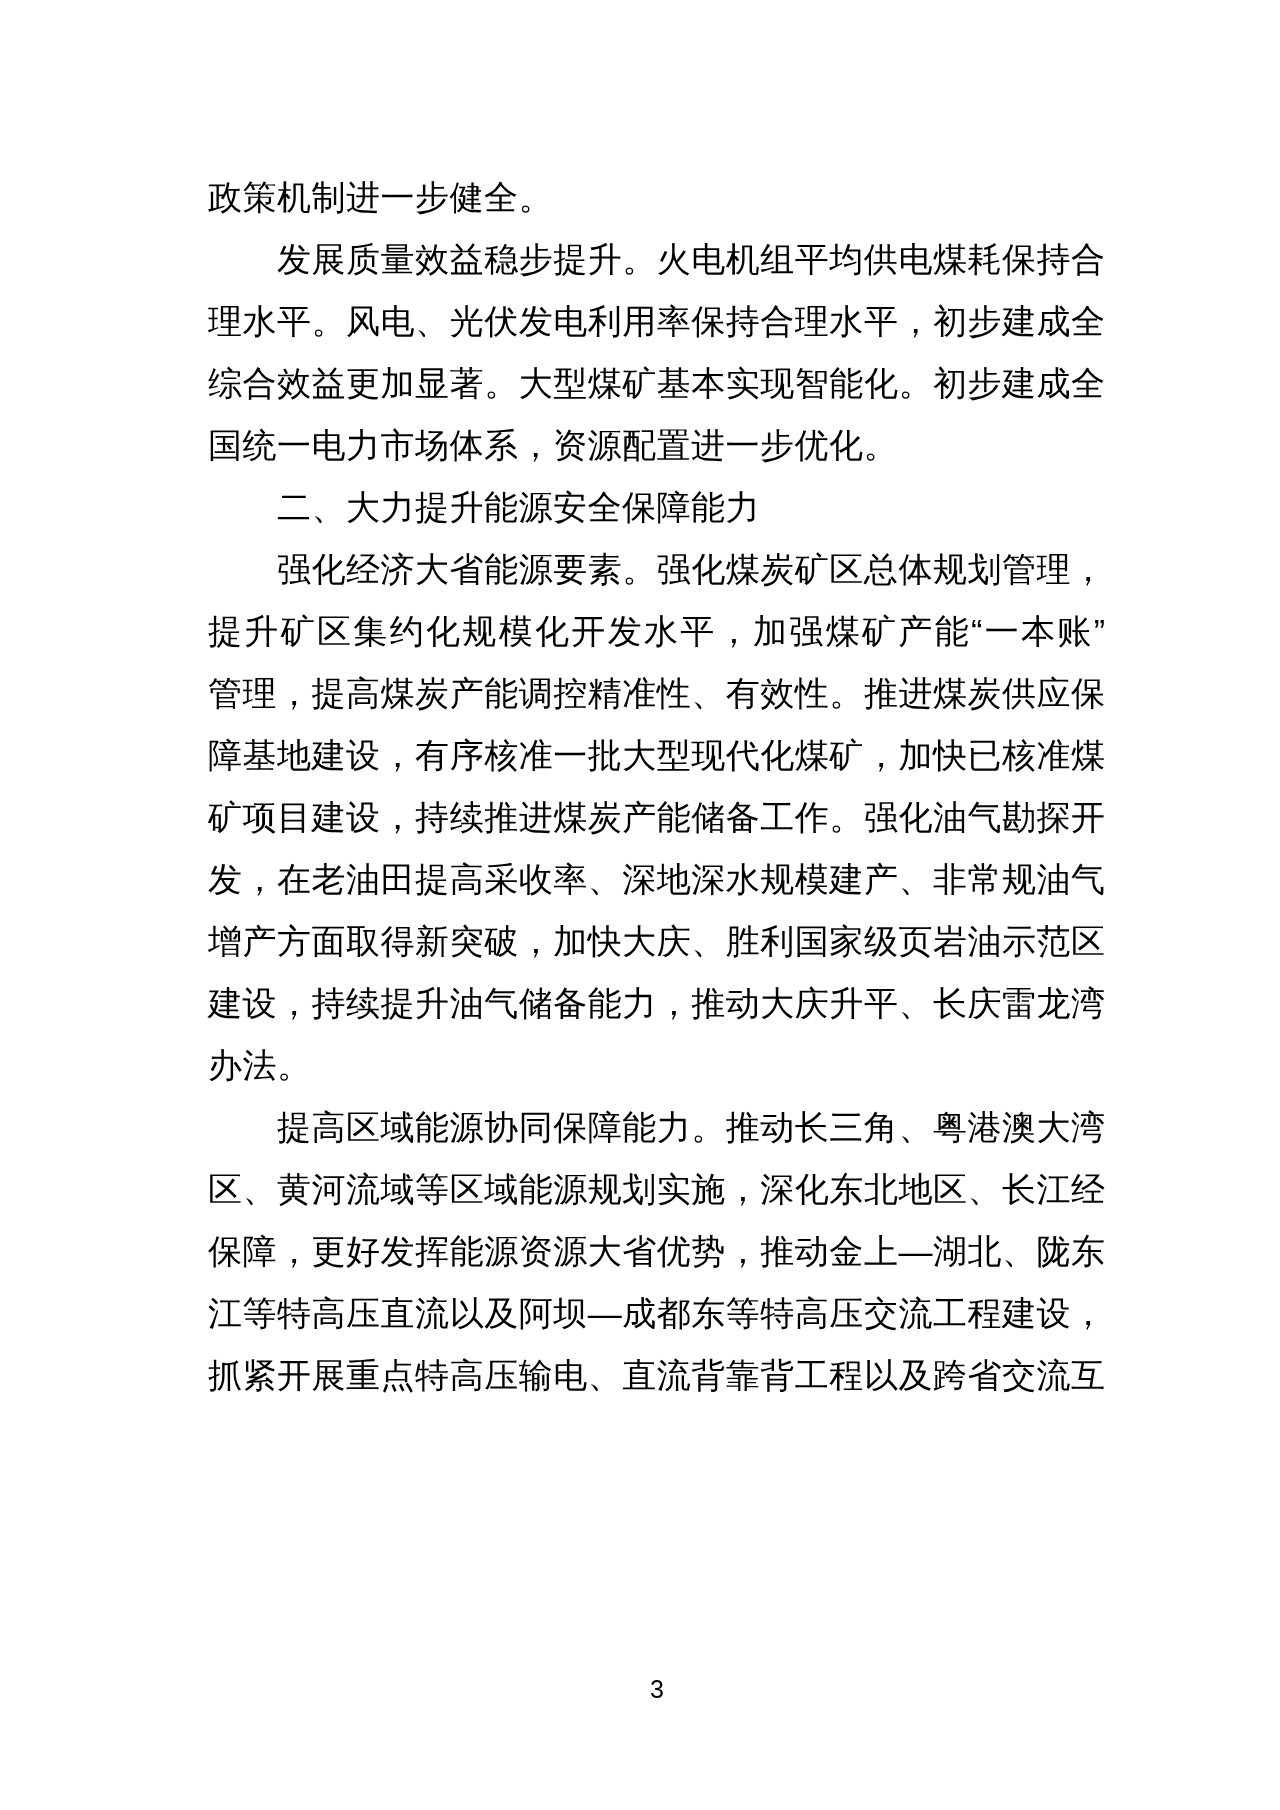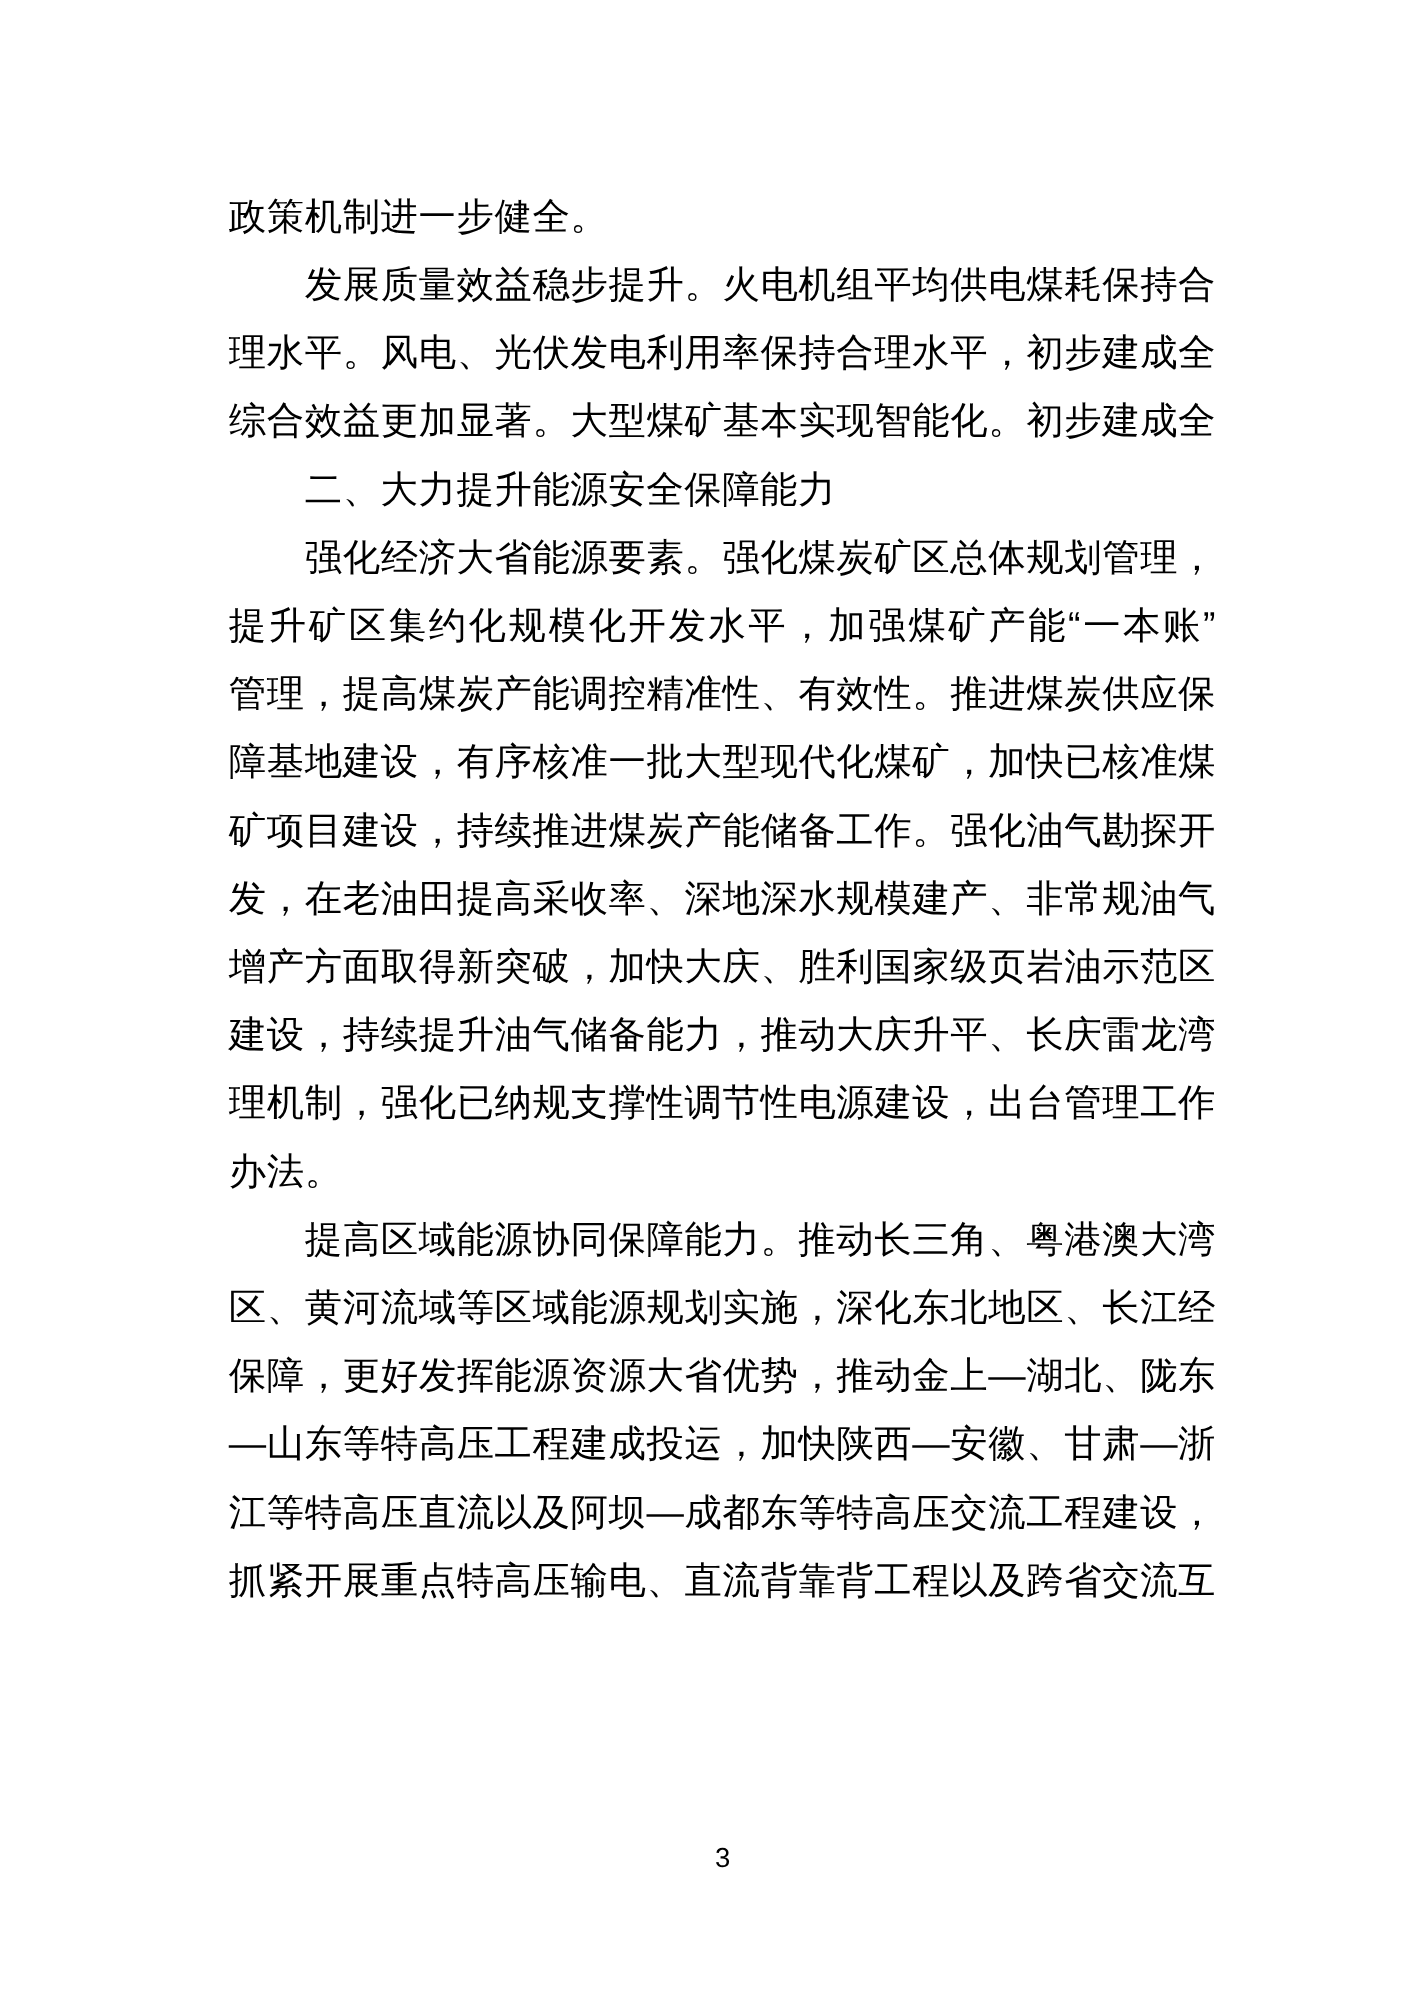--- a/index.html
+++ b/index.html
@@ -52,32 +52,31 @@
 </style>
 </head>
 <body>
 
 <div class="page">
   <div class="text-area">
       <div class="line">政策机制进一步健全。</div>
       <div class="line full indent">发展质量效益稳步提升。火电机组平均供电煤耗保持合</div>
       <div class="line full">理水平。风电、光伏发电利用率保持合理水平，初步建成全</div>
       <div class="line full">综合效益更加显著。大型煤矿基本实现智能化。初步建成全</div>
+      <div class="line">国统一电力市场体系，资源配置进一步优化。</div>
       <div class="line indent">二、大力提升能源安全保障能力</div>
       <div class="line full indent">强化经济大省能源要素。强化煤炭矿区总体规划管理，</div>
       <div class="line full">提升矿区集约化规模化开发水平，加强煤矿产能“一本账”</div>
       <div class="line full">管理，提高煤炭产能调控精准性、有效性。推进煤炭供应保</div>
       <div class="line full">障基地建设，有序核准一批大型现代化煤矿，加快已核准煤</div>
       <div class="line full">矿项目建设，持续推进煤炭产能储备工作。强化油气勘探开</div>
       <div class="line full">发，在老油田提高采收率、深地深水规模建产、非常规油气</div>
       <div class="line full">增产方面取得新突破，加快大庆、胜利国家级页岩油示范区</div>
       <div class="line full">建设，持续提升油气储备能力，推动大庆升平、长庆雷龙湾</div>
-      <div class="line full">理机制，强化已纳规支撑性调节性电源建设，出台管理工作</div>
       <div class="line">办法。</div>
       <div class="line full indent">提高区域能源协同保障能力。推动长三角、粤港澳大湾</div>
       <div class="line full">区、黄河流域等区域能源规划实施，深化东北地区、长江经</div>
       <div class="line full">保障，更好发挥能源资源大省优势，推动金上—湖北、陇东</div>
-      <div class="line full">—山东等特高压工程建成投运，加快陕西—安徽、甘肃—浙</div>
       <div class="line full">江等特高压直流以及阿坝—成都东等特高压交流工程建设，</div>
       <div class="line full">抓紧开展重点特高压输电、直流背靠背工程以及跨省交流互</div>
     </div>
   <div class="page-number">3</div>
 </div>
 
 </body></html>

